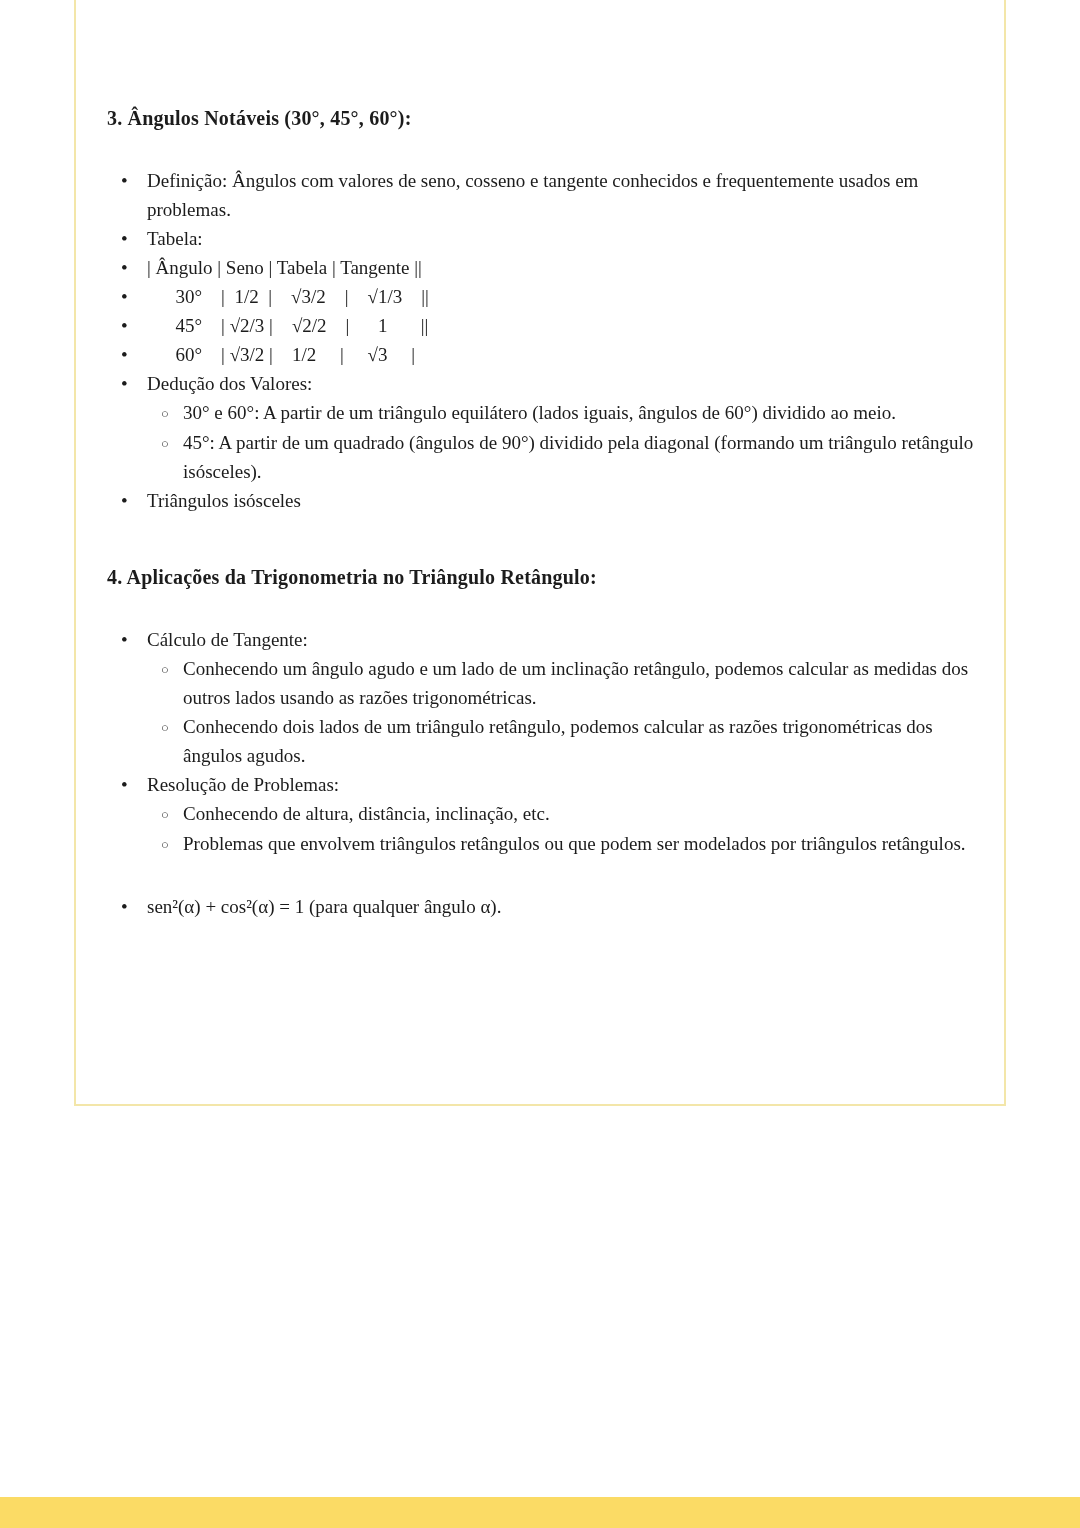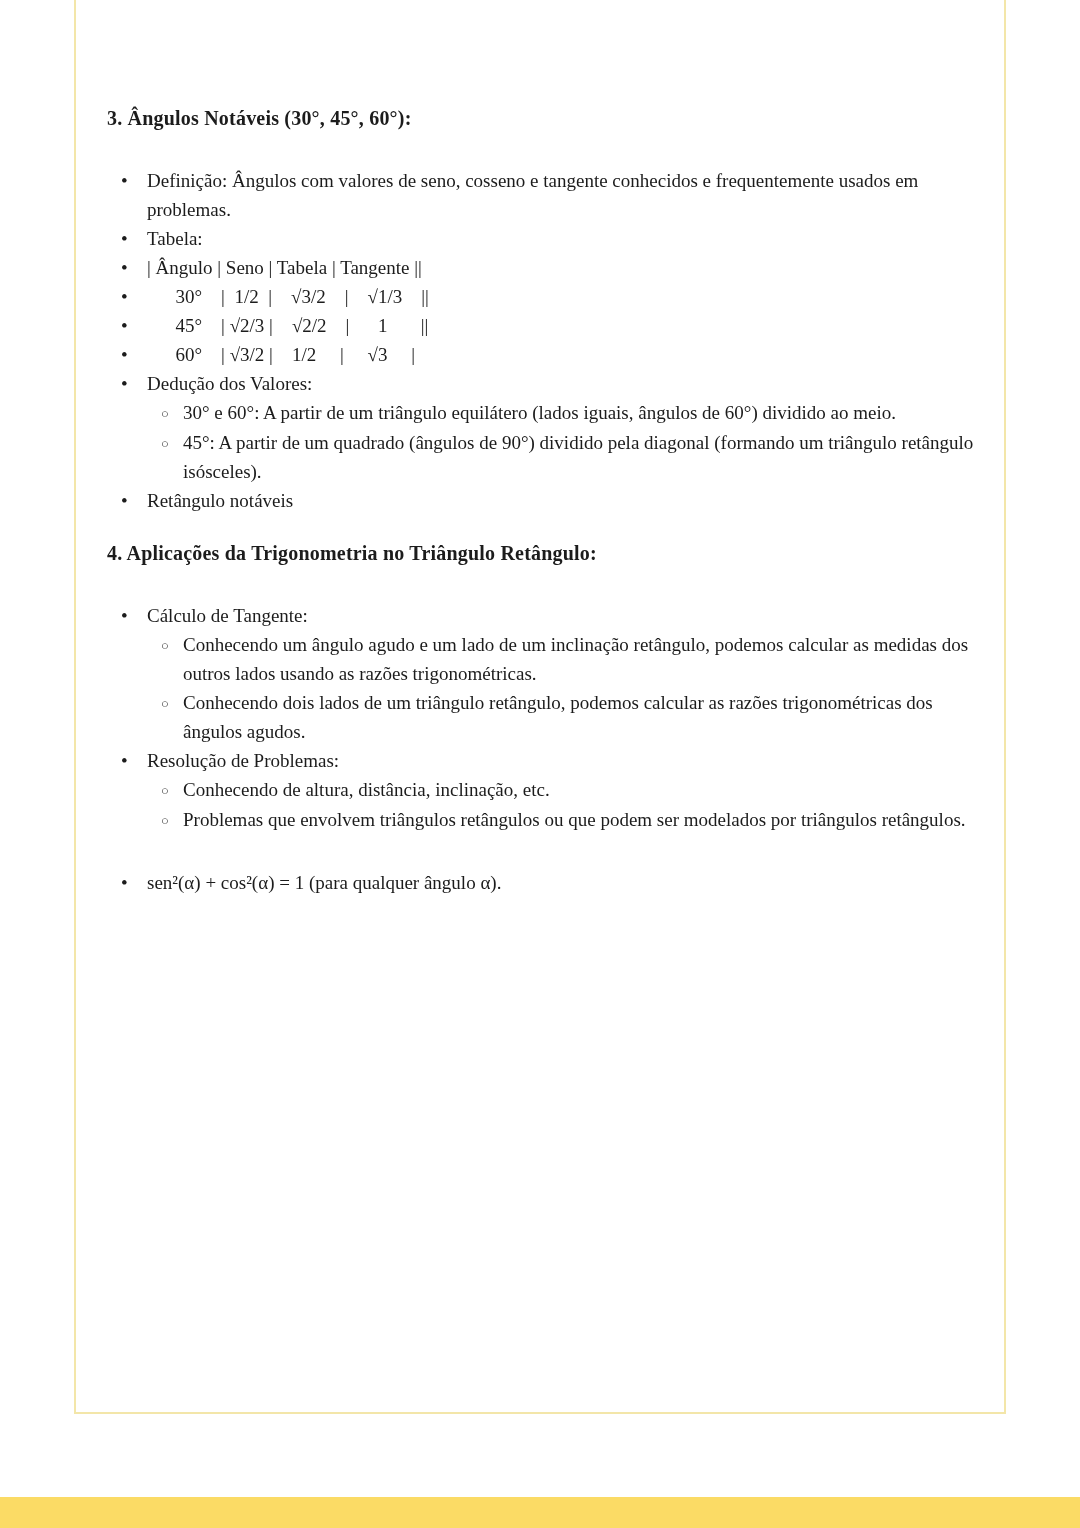--- a/index.html
+++ b/index.html
@@ -14,31 +14,31 @@
     font-family: "Liberation Serif", "DejaVu Serif", serif;
     color: var(--text-color);
     position: relative;
     overflow: hidden;
   }
   .card {
     position: absolute;
     top: 0;
     left: 74px;
     width: 932px;
-    height: 1414px;
+    height: 1106px;
     border-left: 2px solid var(--border-color);
     border-right: 2px solid var(--border-color);
     border-bottom: 2px solid var(--border-color);
     padding: 104px 30px 0 31px;
   }
   h2 {
     font-size: 20px;
     line-height: 29px;
     font-weight: bold;
-    margin-top: 24px;
+    margin-top: 48px;
     letter-spacing: 0.2px;
   }
   section:first-child h2 { margin-top: 0; }
   ul {
     list-style: none;
     margin-top: 33px;
     padding-left: 14px;
     font-size: 19px;
     line-height: 29px;
   }
@@ -134,21 +134,21 @@
             <div class="row">
               <span class="m2">○</span>
               <span class="t">45°: A partir de um quadrado (ângulos de 90°) dividido pela diagonal (formando um triângulo retângulo isósceles).</span>
             </div>
           </li>
         </ul>
       </li>
       <li>
         <div class="row">
           <span class="m1">•</span>
-          <span class="t">Retângulo notáveis</span>
+          <span class="t">Triângulos isósceles</span>
         </div>
       </li>
     </ul>
   </section>
 
   <section>
     <h2>4. Aplicações da Trigonometria no Triângulo Retângulo:</h2>
     <ul>
       <li>
         <div class="row">

